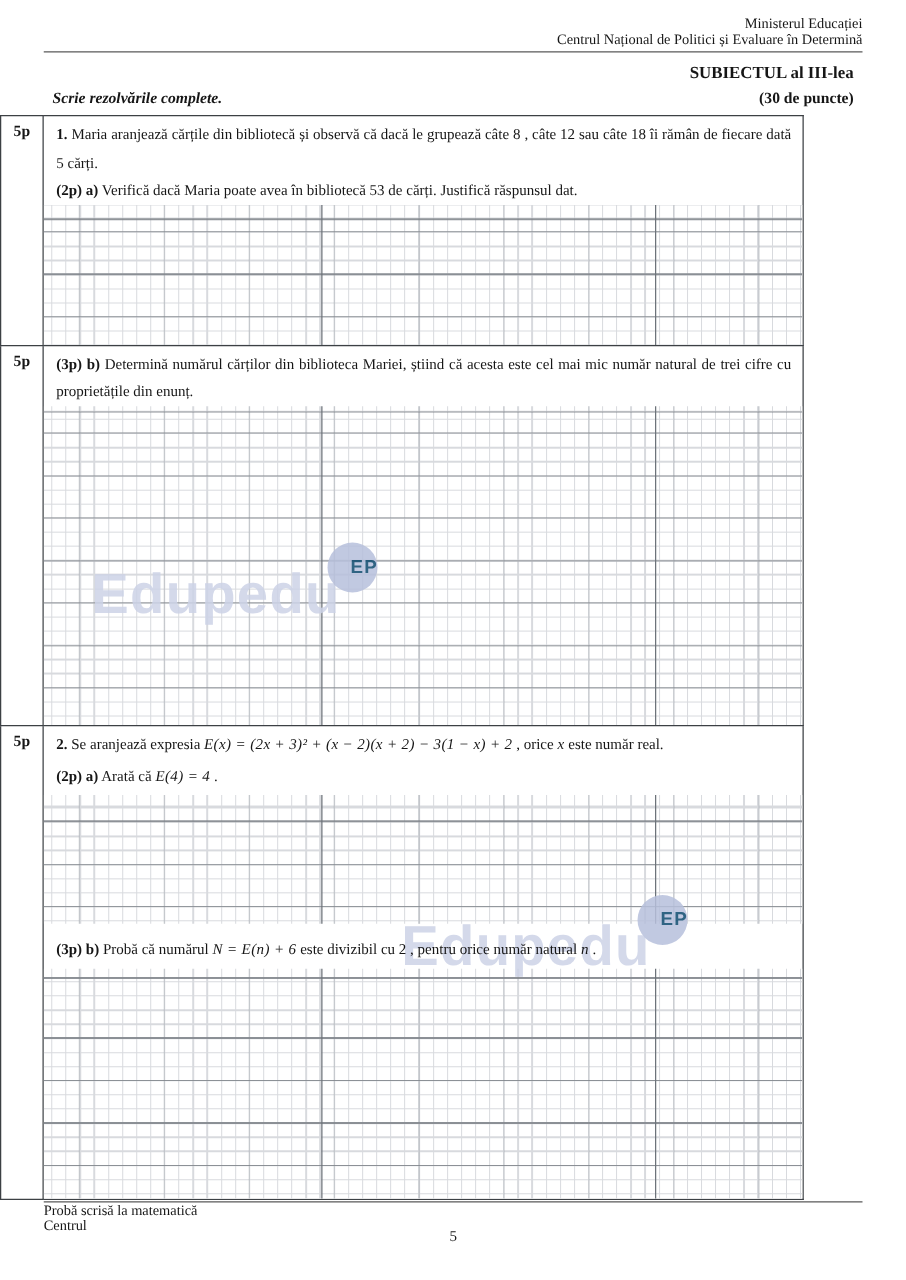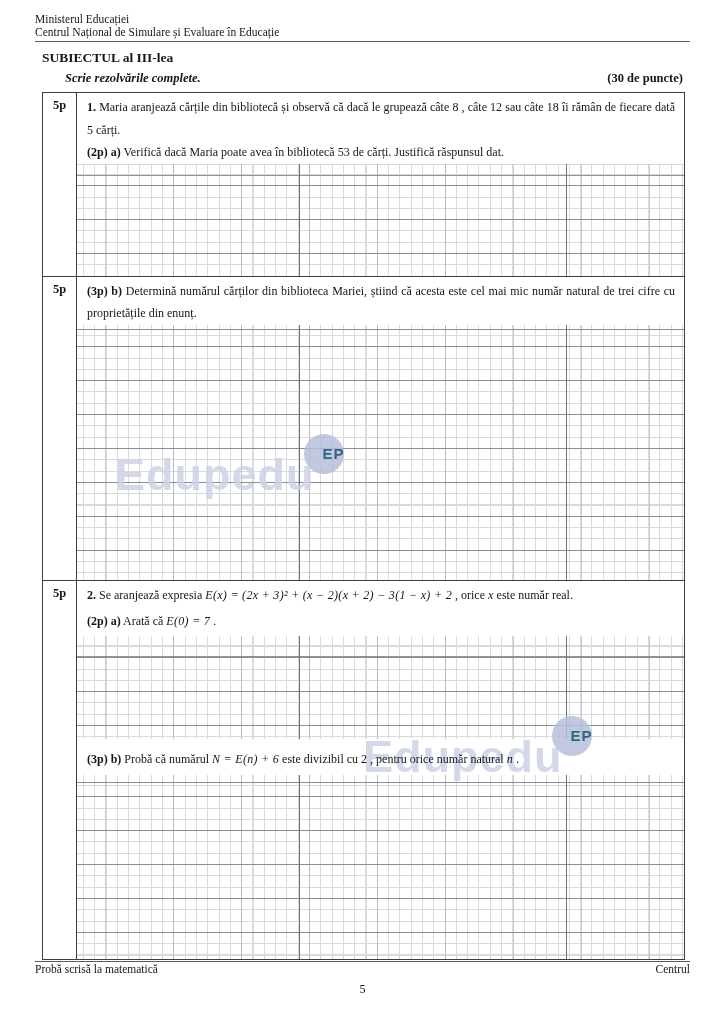--- a/index.html
+++ b/index.html
@@ -2,29 +2,29 @@
 <html><head>
 <meta charset="utf-8">
 <style>
   * { margin:0; padding:0; box-sizing:border-box; }
   html,body { width:725px; background:#ffffff; }
   body {
     position:relative; width:725px; height:1024px;
     font-family:"Liberation Serif", serif; color:#161616;
     overflow:hidden;
   }
-  .header { margin:0 35px; padding:13px 0 2px; text-align:left;
+  .header { margin:0 35px; padding:13px 0 2px; text-align:right;
             font-size:11.5px; line-height:13px; border-bottom:1px solid #5a5a5a; }
-  .section-title { margin:8px 42px 0; font-weight:bold; font-size:13.5px; }
+  .section-title { margin:8px 42px 0; font-weight:bold; font-size:13.5px;text-align:right; }
   .instr-row { display:flex; justify-content:space-between; align-items:baseline;
                margin:5px 42px 6px; font-size:12.5px; }
-  .instr-left { font-weight:bold; font-style:italic;margin-left:23px; }
+  .instr-left { font-weight:bold; font-style:italic; }
   .instr-right { font-weight:bold; }
 
-  table.exam-table { border-collapse:collapse; margin-left:42px; width:643px; table-layout:fixed; }
+  table.exam-table { border-collapse:collapse; width:643px; table-layout:fixed; }
   table.exam-table td { border:1px solid #3c4044; vertical-align:top; }
   td.points { width:34px; text-align:center; font-weight:bold; font-size:12.5px; padding-top:5px; }
   td.content { position:relative; padding:0; overflow:hidden; }
 
   .cell-text { position:relative; z-index:2; padding:3px 9px 0 10px;
                font-size:12px; line-height:22.5px; }
   .cell-text p { margin:0; }
   .para { text-align:justify; }
   .a-line { line-height:30px; }
   .b-line { padding-top:7px; padding-bottom:3px; line-height:26px; }
@@ -49,29 +49,29 @@
       font-weight:bold; font-size:45px; letter-spacing:1px; opacity:.85; white-space:nowrap; }
   .wm1 { left:38px; top:172px; }
   .wm2 { left:286px; top:150px; }
   .wm-badge { position:absolute; top:-15px; right:-30px; width:40px; height:40px;
       border-radius:50%; background:#b7c0dc; color:#0c4a6e;
       display:flex; align-items:center; justify-content:flex-end;
       font-size:15px; letter-spacing:1px; }
 
   .footer-rule { position:absolute; left:35px; right:35px; top:961px; border-top:1px solid #5a5a5a; }
   .footer-row { position:absolute; left:35px; right:35px; top:963px;
-      display:flex; justify-content:space-between; font-size:11.5px; }
+      display:flex; justify-content:space-between; font-size:11.5px;flex-direction:column; }
   .page-num { position:absolute; left:0; width:100%; top:982px; text-align:center; font-size:12px; }
 </style>
 </head>
 <body>
 
 <div class="header">
   <div>Ministerul Educației</div>
-  <div>Centrul Național de Simulare și Evaluare în Educație</div>
+  <div>Centrul Național de Politici și Evaluare în Determină</div>
 </div>
 
 <div class="section-title">SUBIECTUL al III-lea</div>
 
 <div class="instr-row">
   <span class="instr-left">Scrie rezolvările complete.</span>
   <span class="instr-right">(30 de puncte)</span>
 </div>
 
 <table class="exam-table">
@@ -101,21 +101,21 @@
             </span>
       </div>
     </td>
   </tr>
 
   <tr>
     <td class="points">5p</td>
     <td class="content">
       <div class="cell-text">
         <p class="para"><b class="lbl">2.</b> <span>Se aranjează expresia</span> <span class="math">E(x) = (2x + 3)² + (x − 2)(x + 2) − 3(1 − x) + 2</span> <span>, orice</span> <span class="math">x</span> <span>este număr real.</span></p>
-        <p class="a-line"><b class="lbl">(2p) a)</b> <span>Arată că</span> <span class="math">E(0) = 7</span> <span>.</span></p>
+        <p class="a-line"><b class="lbl">(2p) a)</b> <span>Arată că</span> <span class="math">E(4) = 4</span> <span>.</span></p>
       </div>
       <div class="grid-area gh3"></div>
       <div class="cell-text b-line"><b class="lbl">(3p) b)</b> <span>Probă că numărul</span> <span class="math">N = E(n) + 6</span> <span>este divizibil cu 2 , pentru orice număr natural</span> <span class="math">n</span> <span>.</span></div>
       <div class="grid-area gh4"></div>
       <div class="watermark wm2" style="color: rgb(205, 211, 231);">
         <span>Edupedu</span>
         <span class="wm-badge">
               <span>EP</span>
             </span>
       </div>

